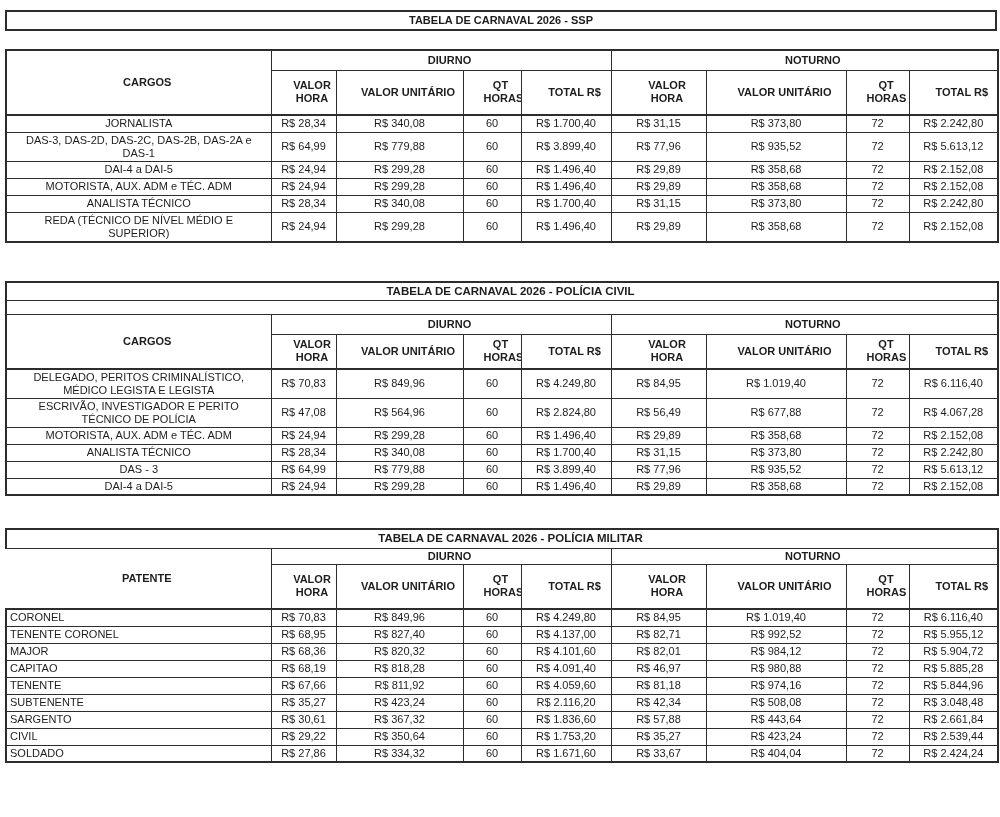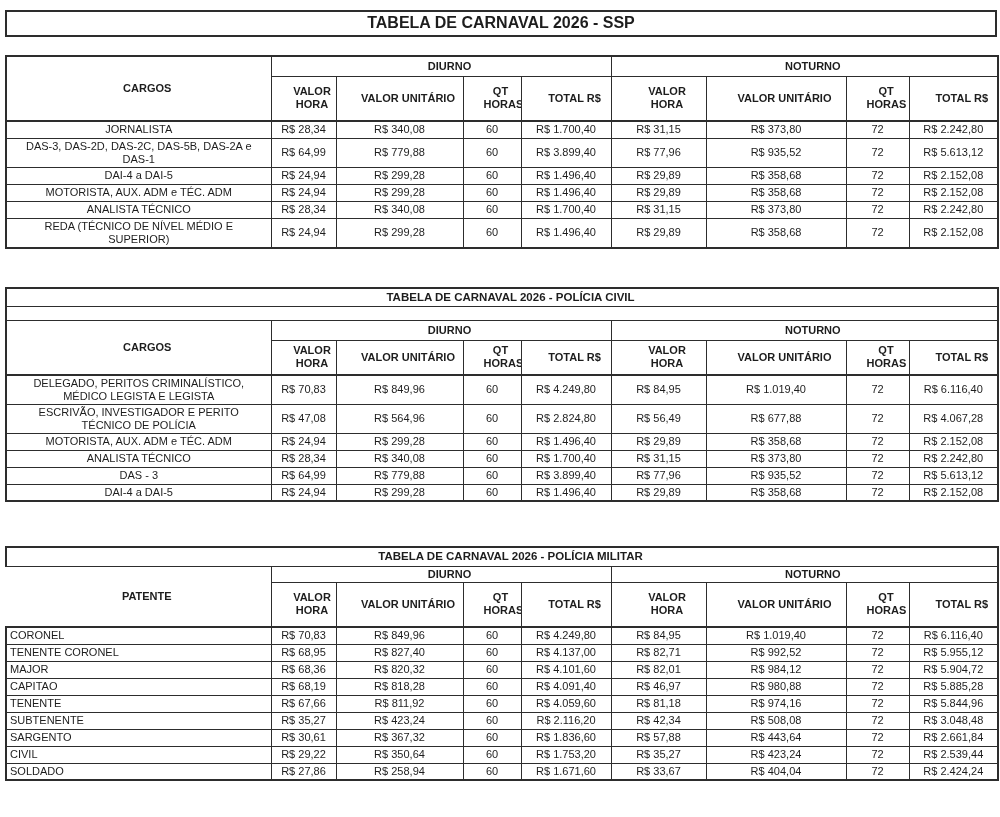--- a/index.html
+++ b/index.html
@@ -5,21 +5,21 @@
   html, body { margin: 0; padding: 0; background: #ffffff; }
   .page {
     width: 1000px; height: 817px; box-sizing: border-box;
     padding: 10px 4px 0 5px; background: #ffffff;
     font-family: "Liberation Sans", sans-serif;
     color: #1d1d1d; font-size: 11px;
   }
   .title-box {
     width: 992px; box-sizing: border-box;
     border: 2px solid #2d2d2d;
-    text-align: center; font-weight: bold; font-size: 16px;
+    text-align: center; font-weight: bold; font-size: 11px;
     padding: 2px 0 3px 0; margin-bottom: 18px;
   }
   table.grid {
     border-collapse: collapse; table-layout: fixed;
     width: 992px;
   }
   table.boxed { border: 2px solid #2d2d2d; }
   .grid th, .grid td {
     border: 1px solid #2d2d2d;
     text-align: center; vertical-align: middle;
@@ -40,21 +40,21 @@
   .grid td { height: 17px; }
   .grid td.num-cell { white-space: nowrap; }
   
   .grid tbody tr:first-child td { border-top-width: 2px; }
   
   .t3 th.noborder { border: none; background: transparent; }
   .t3 th:last-child, .t3 td:last-child { border-right-width: 2px; }
   .t3 tbody td:first-child { border-left-width: 2px; text-align: left; }
   .t3 tbody tr:last-child td { border-bottom-width: 2px; }
   .gap-t1 { margin-bottom: 38px; }
-  .gap-t2 { margin-bottom: 44px; }
+  .gap-t2 { margin-bottom: 32px; }
 </style>
 </head>
 <body>
 
 <div class="page">
 
   <div class="title-box">TABELA DE CARNAVAL 2026 - SSP</div>
 
   <table class="grid boxed gap-t1">
     <colgroup>
@@ -94,21 +94,21 @@
           <td class="num-cell">R$ 28,34</td>
           <td class="num-cell">R$ 340,08</td>
           <td class="num-cell">60</td>
           <td class="num-cell">R$ 1.700,40</td>
           <td class="num-cell">R$ 31,15</td>
           <td class="num-cell">R$ 373,80</td>
           <td class="num-cell">72</td>
           <td class="num-cell">R$ 2.242,80</td>
         </tr>
         <tr>
-          <td class="label-cell">DAS-3, DAS-2D, DAS-2C, DAS-5B, DAS-2A e
+          <td class="label-cell">DAS-3, DAS-2D, DAS-2C, DAS-2B, DAS-2A e
 DAS-1</td>
           <td class="num-cell">R$ 64,99</td>
           <td class="num-cell">R$ 779,88</td>
           <td class="num-cell">60</td>
           <td class="num-cell">R$ 3.899,40</td>
           <td class="num-cell">R$ 77,96</td>
           <td class="num-cell">R$ 935,52</td>
           <td class="num-cell">72</td>
           <td class="num-cell">R$ 5.613,12</td>
         </tr>
@@ -390,21 +390,21 @@
           <td class="num-cell">60</td>
           <td class="num-cell">R$ 1.753,20</td>
           <td class="num-cell">R$ 35,27</td>
           <td class="num-cell">R$ 423,24</td>
           <td class="num-cell">72</td>
           <td class="num-cell">R$ 2.539,44</td>
         </tr>
         <tr>
           <td class="label-cell">SOLDADO</td>
           <td class="num-cell">R$ 27,86</td>
-          <td class="num-cell">R$ 258,94</td>
+          <td class="num-cell">R$ 334,32</td>
           <td class="num-cell">60</td>
           <td class="num-cell">R$ 1.671,60</td>
           <td class="num-cell">R$ 33,67</td>
           <td class="num-cell">R$ 404,04</td>
           <td class="num-cell">72</td>
           <td class="num-cell">R$ 2.424,24</td>
         </tr>
       </tbody>
   </table>
 

